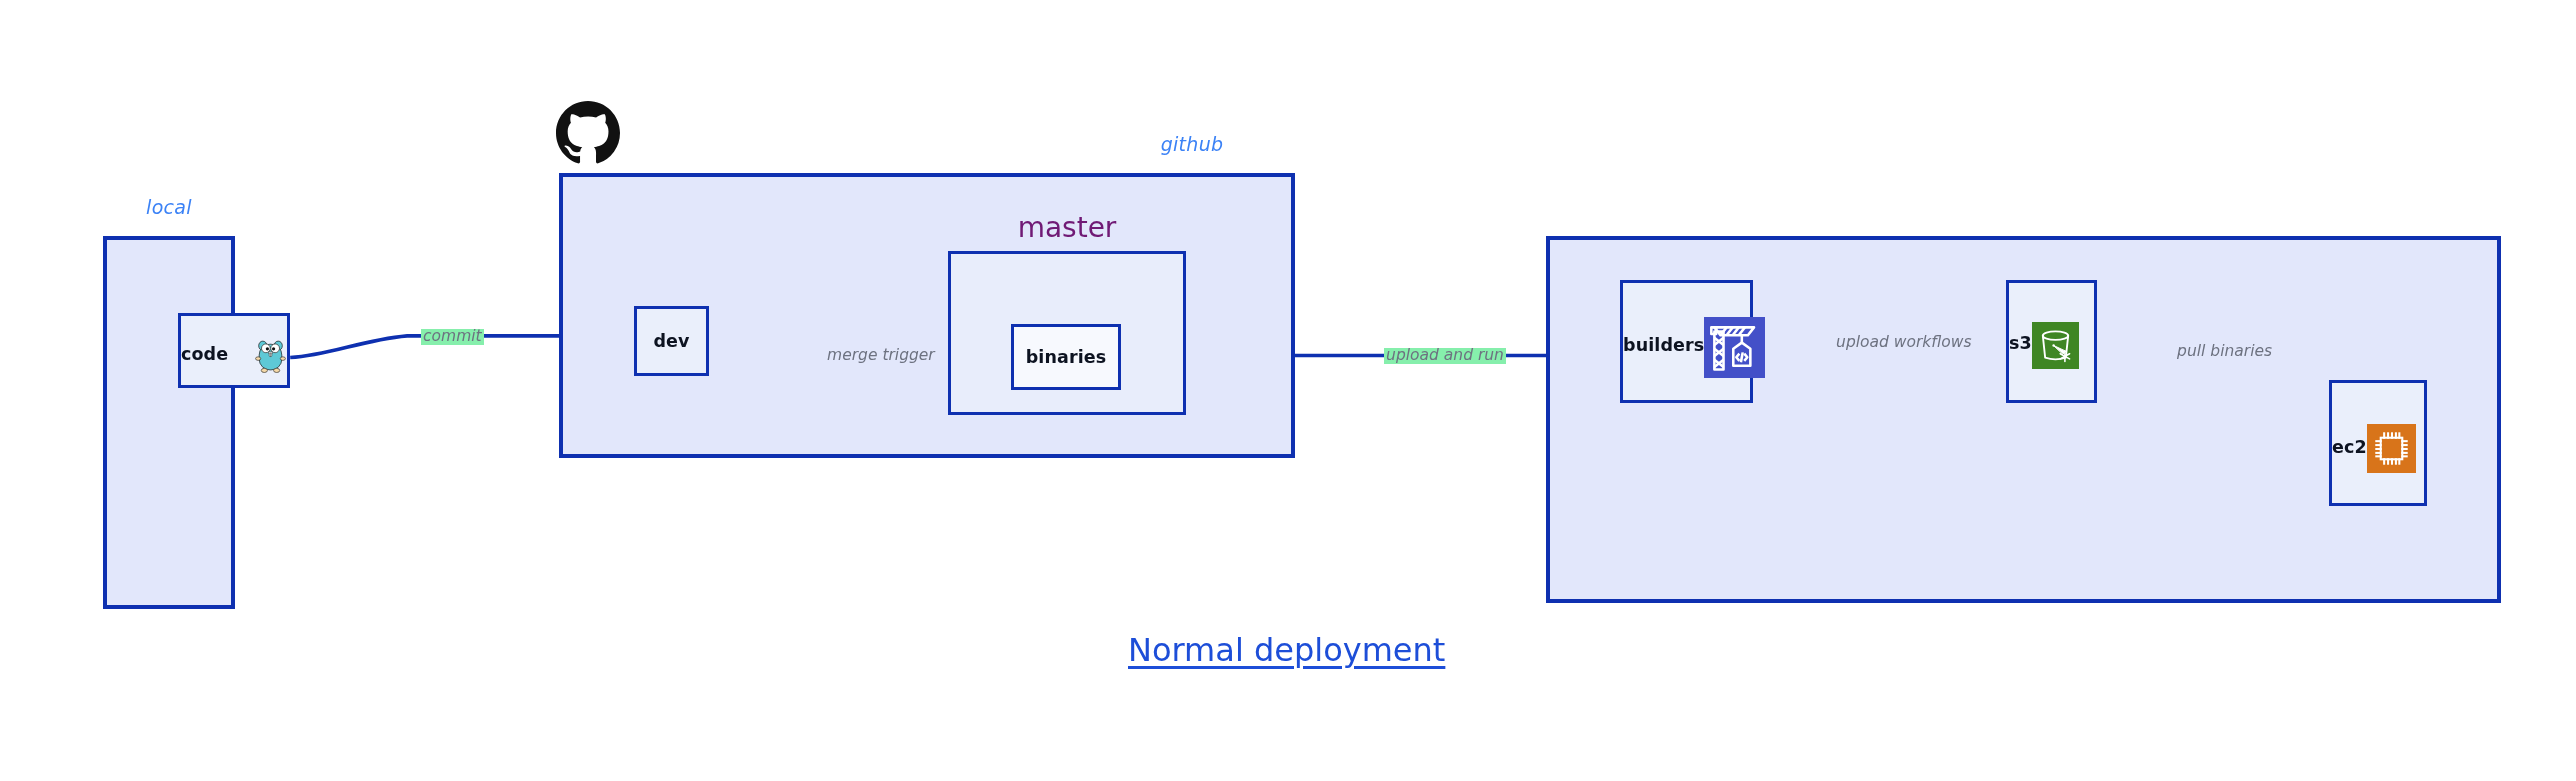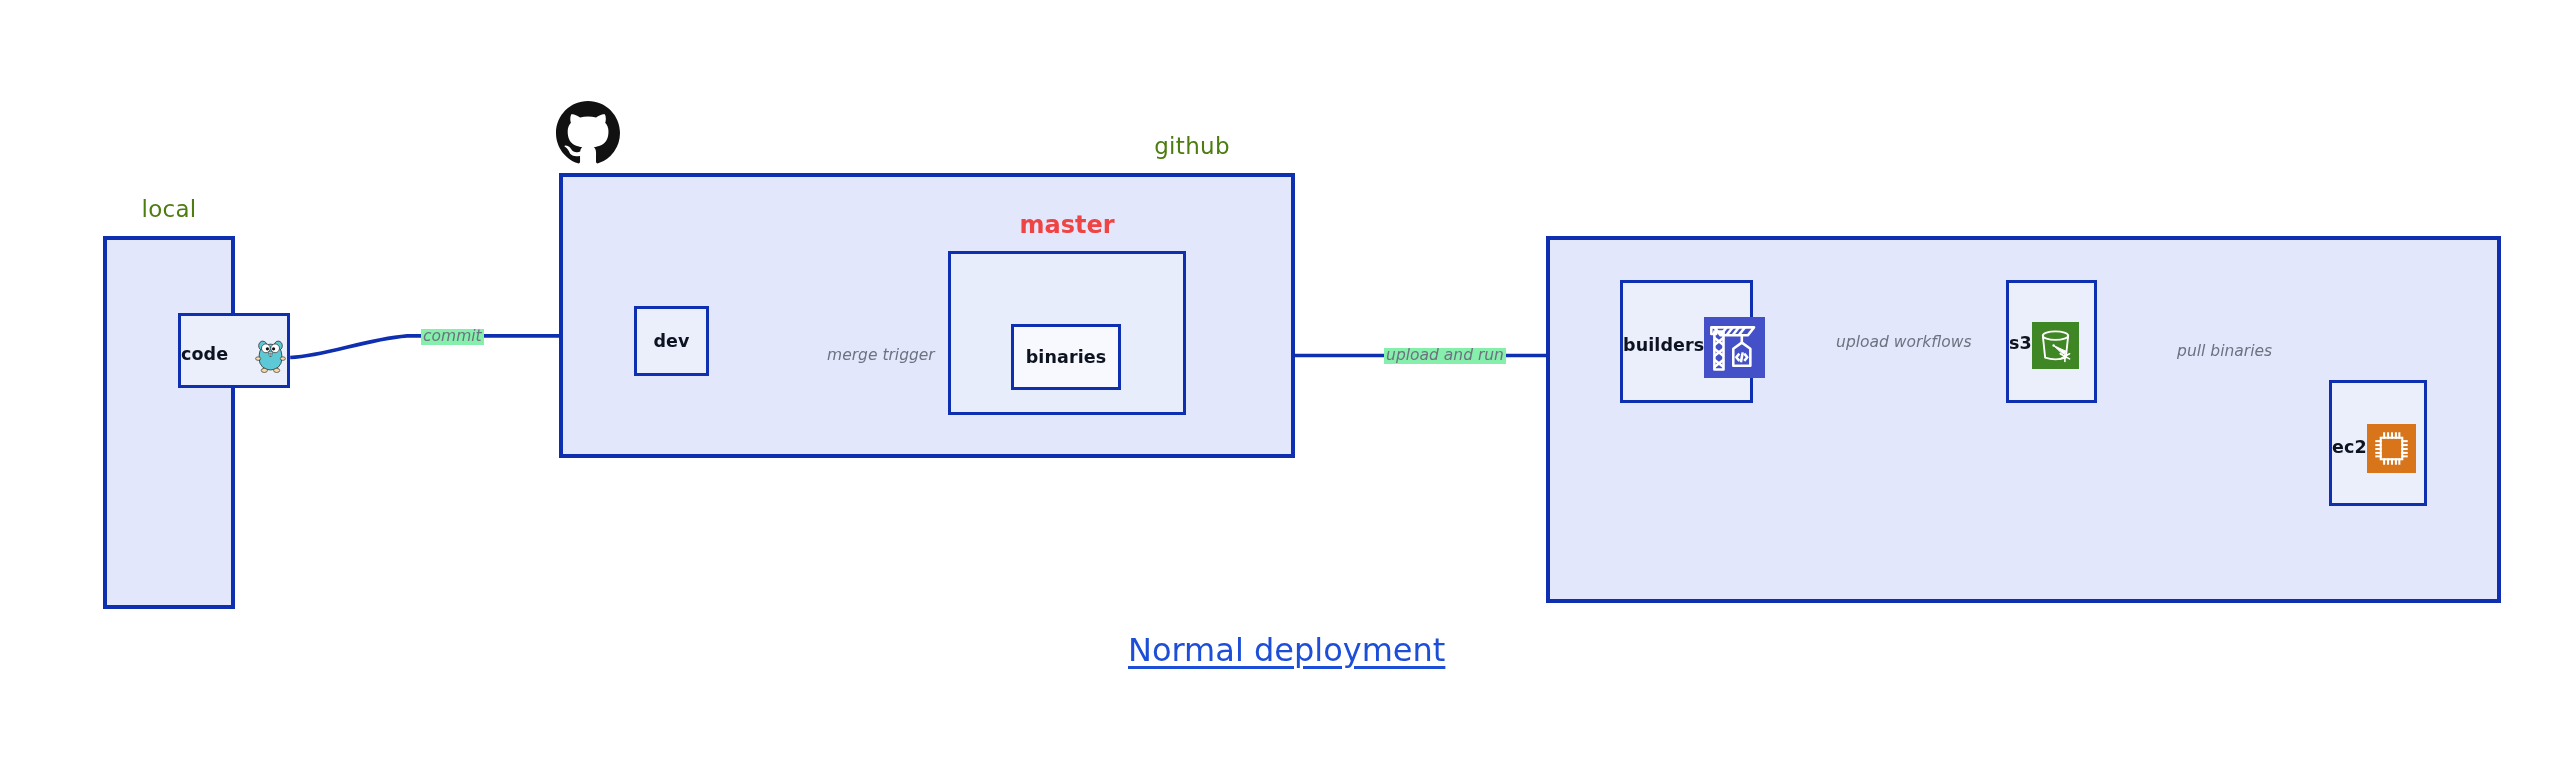--- a/index.html
+++ b/index.html
@@ -19,39 +19,40 @@
   }
   
   .group {
     position: absolute;
     background: #e2e7fb;
     border: 4.6px solid #0e30b0;
     box-sizing: border-box;
   }
   .group-label {
     position: absolute;
-    color: #4d7c0f;
-    font-size: 23px;
+    color: #3b82f6;
+    font-size: 19px;
     font-weight: 400;
     letter-spacing: 0.3px;
     white-space: nowrap;
     text-align: center;
+    font-style: italic;
   }
   
   .subgroup {
     position: absolute;
     background: #e8edfb;
     border: 3.6px solid #0e30b0;
     box-sizing: border-box;
   }
   .subgroup-label {
     position: absolute;
-    color: #ef4444;
-    font-size: 24px;
-    font-weight: 700;
+    color: #701a75;
+    font-size: 28px;
+    font-weight: 400;
     white-space: nowrap;
     text-align: center;
   }
   
   .node {
     position: absolute;
     background: #eaeffb;
     border: 3.6px solid #0e30b0;
     box-sizing: border-box;
     display: flex;

